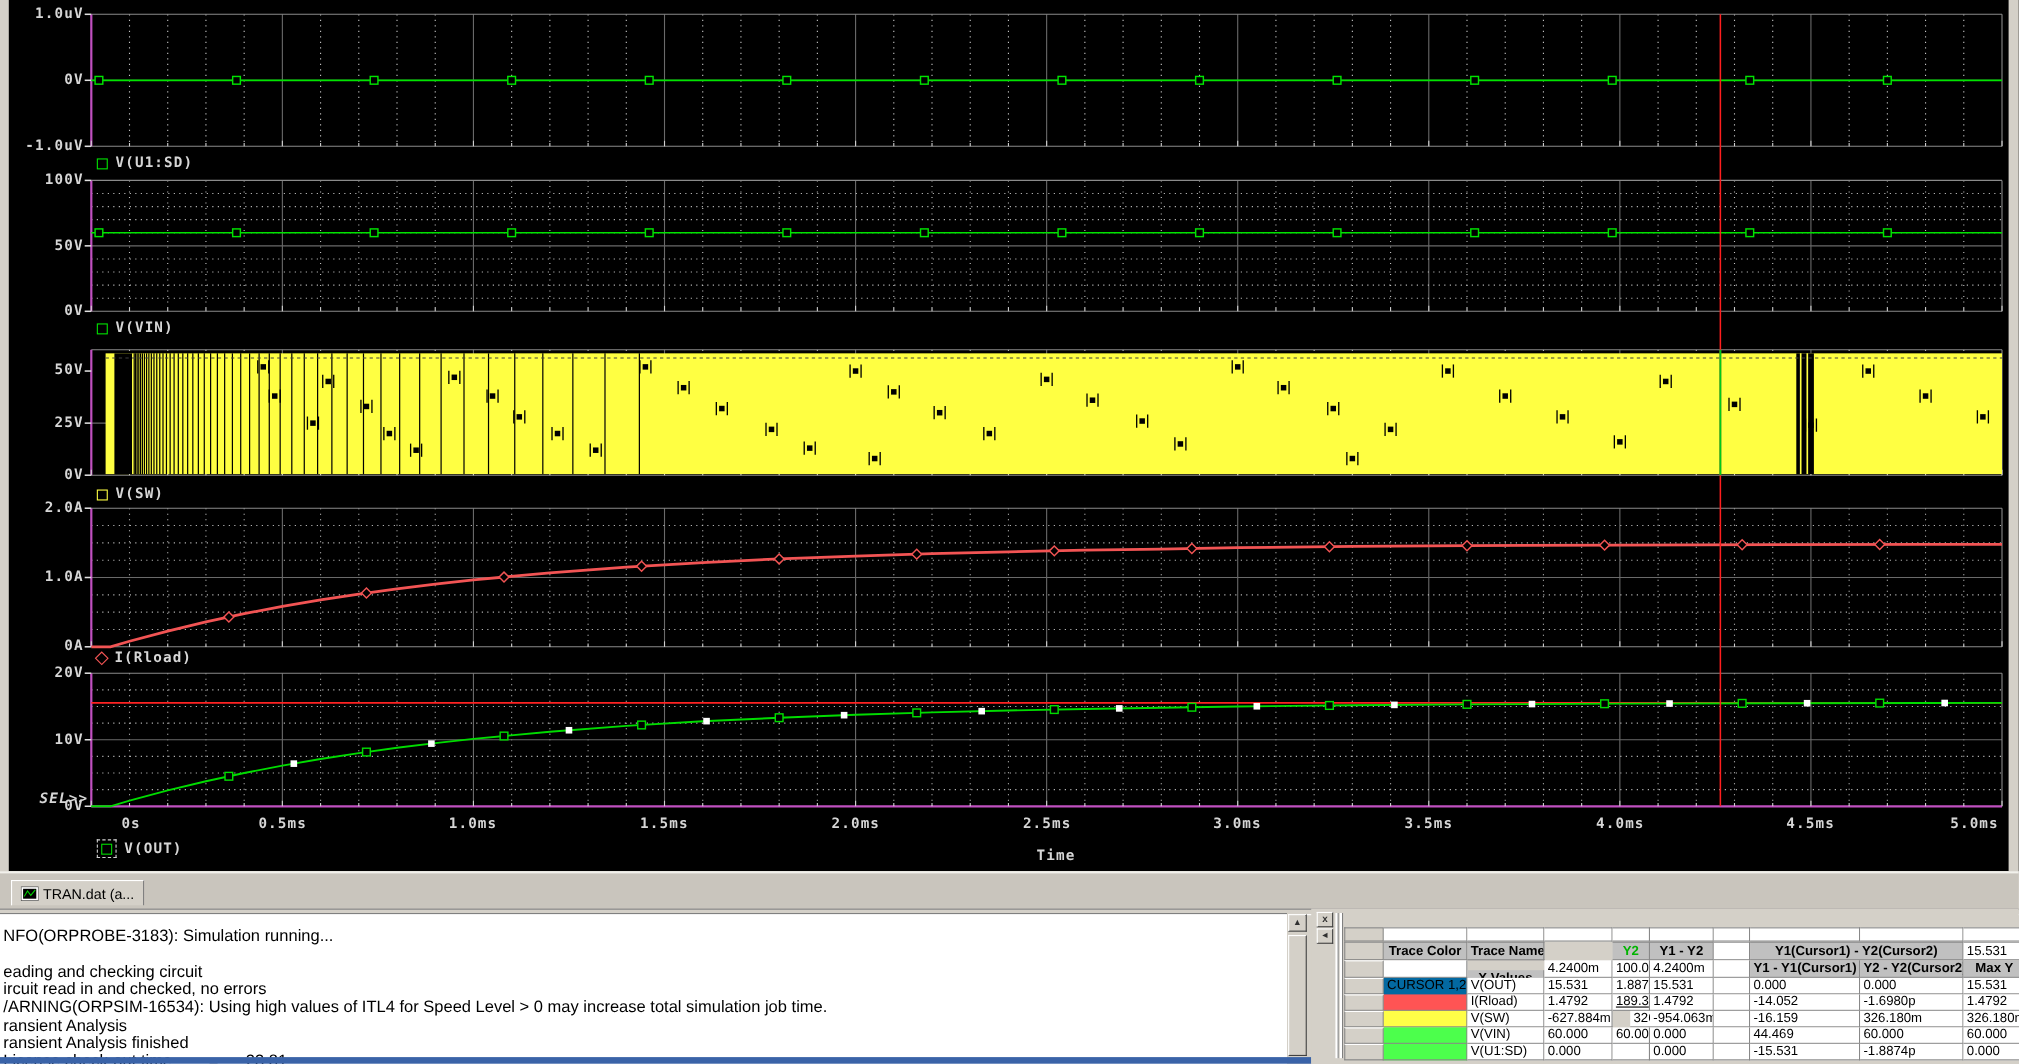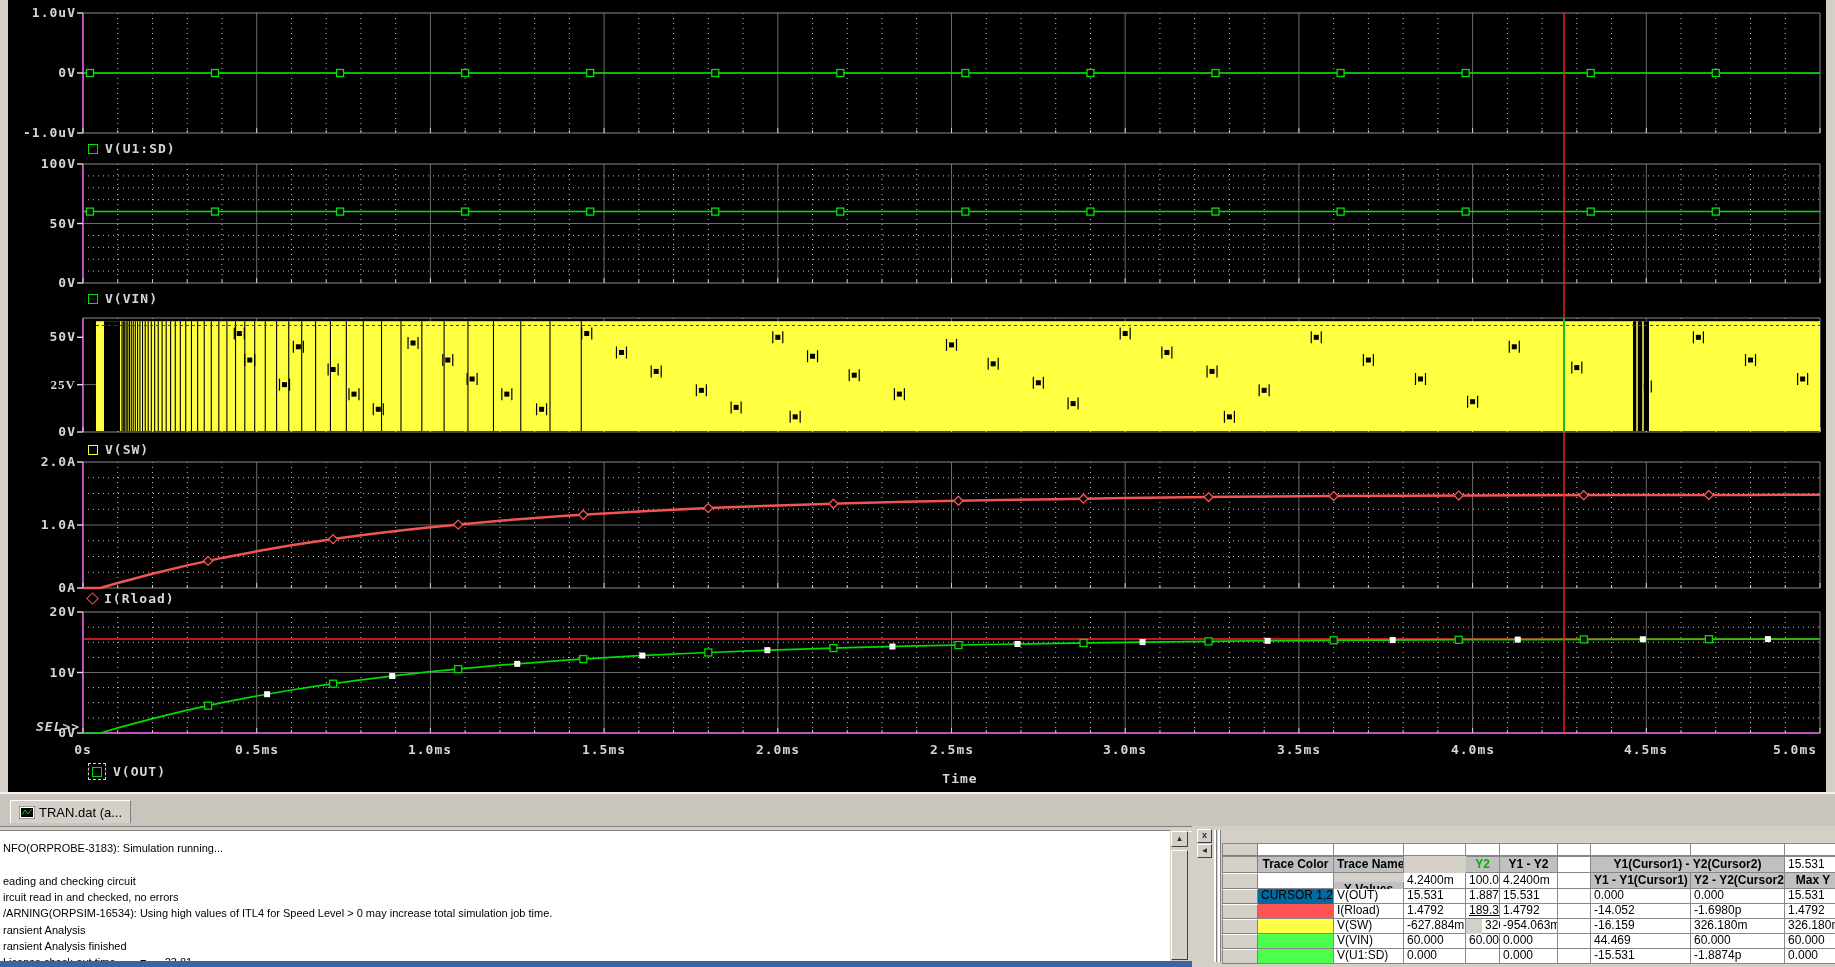--- a/index.html
+++ b/index.html
@@ -19,21 +19,21 @@
     border:1px dashed #cfcfcf;}
   #tabbar{position:absolute;left:0;top:792px;width:1835px;height:34px;background:#c9c5bd;
     border-top:2px solid #f2f1ec;}
   #tab{position:absolute;left:10px;top:6px;height:22px;background:#d4d0c8;border:1px solid #808080;
     border-bottom:none;border-top:1px solid #fff;border-left:1px solid #fff;display:flex;
     align-items:center;gap:4px;padding:0 8px;font-size:13px;color:#000;}
   #divider{position:absolute;left:0;top:826px;width:1835px;height:4px;
     border-top:1px solid #808080;border-bottom:1px solid #fff;background:#d4d0c8;}
   #logpanel{position:absolute;left:0;top:830px;width:1170px;height:137px;background:#fff;
     border-top:1px solid #808080;overflow:hidden;}
-  .logline{position:absolute;left:3px;color:#000;font-size:11px;white-space:pre;}
+  .logline{position:absolute;left:3px;color:#000;font-size:15px;white-space:pre;}
   #logscroll{position:absolute;left:1170px;top:830px;width:18px;height:137px;background:#d4d0c8;}
   .sbtn{position:absolute;background:#d4d0c8;border:1px solid #404040;border-top:1px solid #fff;
     border-left:1px solid #fff;font-size:8px;color:#303030;text-align:center;}
   #curwin{position:absolute;left:1192px;top:826px;width:643px;height:141px;background:#d4d0c8;}
   .grip{position:absolute;width:2px;background:#fff;border-right:1px solid #808080;}
   #cursor-table{position:absolute;left:0;top:0;}
   .tcell{position:absolute;box-sizing:border-box;border-right:1px solid #888;
     border-bottom:1px solid #888;font-size:12px;color:#000;padding:0 3px;overflow:hidden;
     white-space:nowrap;background:#fff;}
   .thdr{background:#c0c0c0;font-weight:bold;text-align:center;}
@@ -879,21 +879,21 @@
         <span>V(U1:SD)</span>
       </div>
       <div class="ylab" style="left:6px;top:156px;">100V</div>
       <div class="ylab" style="left:6px;top:216px;">50V</div>
       <div class="ylab" style="left:6px;top:275px;">0V</div>
       <div class="legend" style="left:88px;top:291px;color:#d6d6d6;">
         <span class="lmark" style="border: 1.5px solid rgb(0, 228, 0);"></span>
         <span>V(VIN)</span>
       </div>
       <div class="ylab" style="left:6px;top:329px;">50V</div>
-      <div class="ylab" style="left:6px;top:377px;font-family:Liberation Serif, serif;">25V</div>
+      <div class="ylab" style="left:6px;top:377px;">25V</div>
       <div class="ylab" style="left:6px;top:424px;">0V</div>
       <div class="legend" style="left:88px;top:442px;color:#d6d6d6;">
         <span class="lmark" style="border: 1.5px solid rgb(255, 255, 66);"></span>
         <span>V(SW)</span>
       </div>
       <div class="ylab" style="left:6px;top:454px;">2.0A</div>
       <div class="ylab" style="left:6px;top:517px;">1.0A</div>
       <div class="ylab" style="left:6px;top:580px;">0A</div>
       <div class="legend" style="left:88px;top:591px;color:#d6d6d6;">
         <span class="ldiamond" style="border: 1.5px solid rgb(242, 84, 84);"></span>
@@ -901,21 +901,21 @@
       </div>
       <div class="ylab" style="left:6px;top:604px;">20V</div>
       <div class="ylab" style="left:6px;top:665px;">10V</div>
       <div class="ylab" style="left:6px;top:725px;">0V</div>
       <div class="legend" style="left:88px;top:763px;color:#d6d6d6;">
         <span class="selbox">
           <span class="lmark" style="border: 1.5px solid rgb(0, 220, 0);"></span>
         </span>
         <span>V(OUT)</span>
       </div>
-      <div class="xlab" style="left:38px;top:742px;">0s</div>
+      <div class="xlab" style="left:38px;top:742px;text-align:right;">0s</div>
       <div class="xlab" style="left:212px;top:742px;">0.5ms</div>
       <div class="xlab" style="left:385px;top:742px;">1.0ms</div>
       <div class="xlab" style="left:559px;top:742px;">1.5ms</div>
       <div class="xlab" style="left:733px;top:742px;">2.0ms</div>
       <div class="xlab" style="left:907px;top:742px;">2.5ms</div>
       <div class="xlab" style="left:1080px;top:742px;">3.0ms</div>
       <div class="xlab" style="left:1254px;top:742px;">3.5ms</div>
       <div class="xlab" style="left:1428px;top:742px;">4.0ms</div>
       <div class="xlab" style="left:1601px;top:742px;">4.5ms</div>
       <div class="xlab" style="left:1750px;top:742px;">5.0ms</div>

